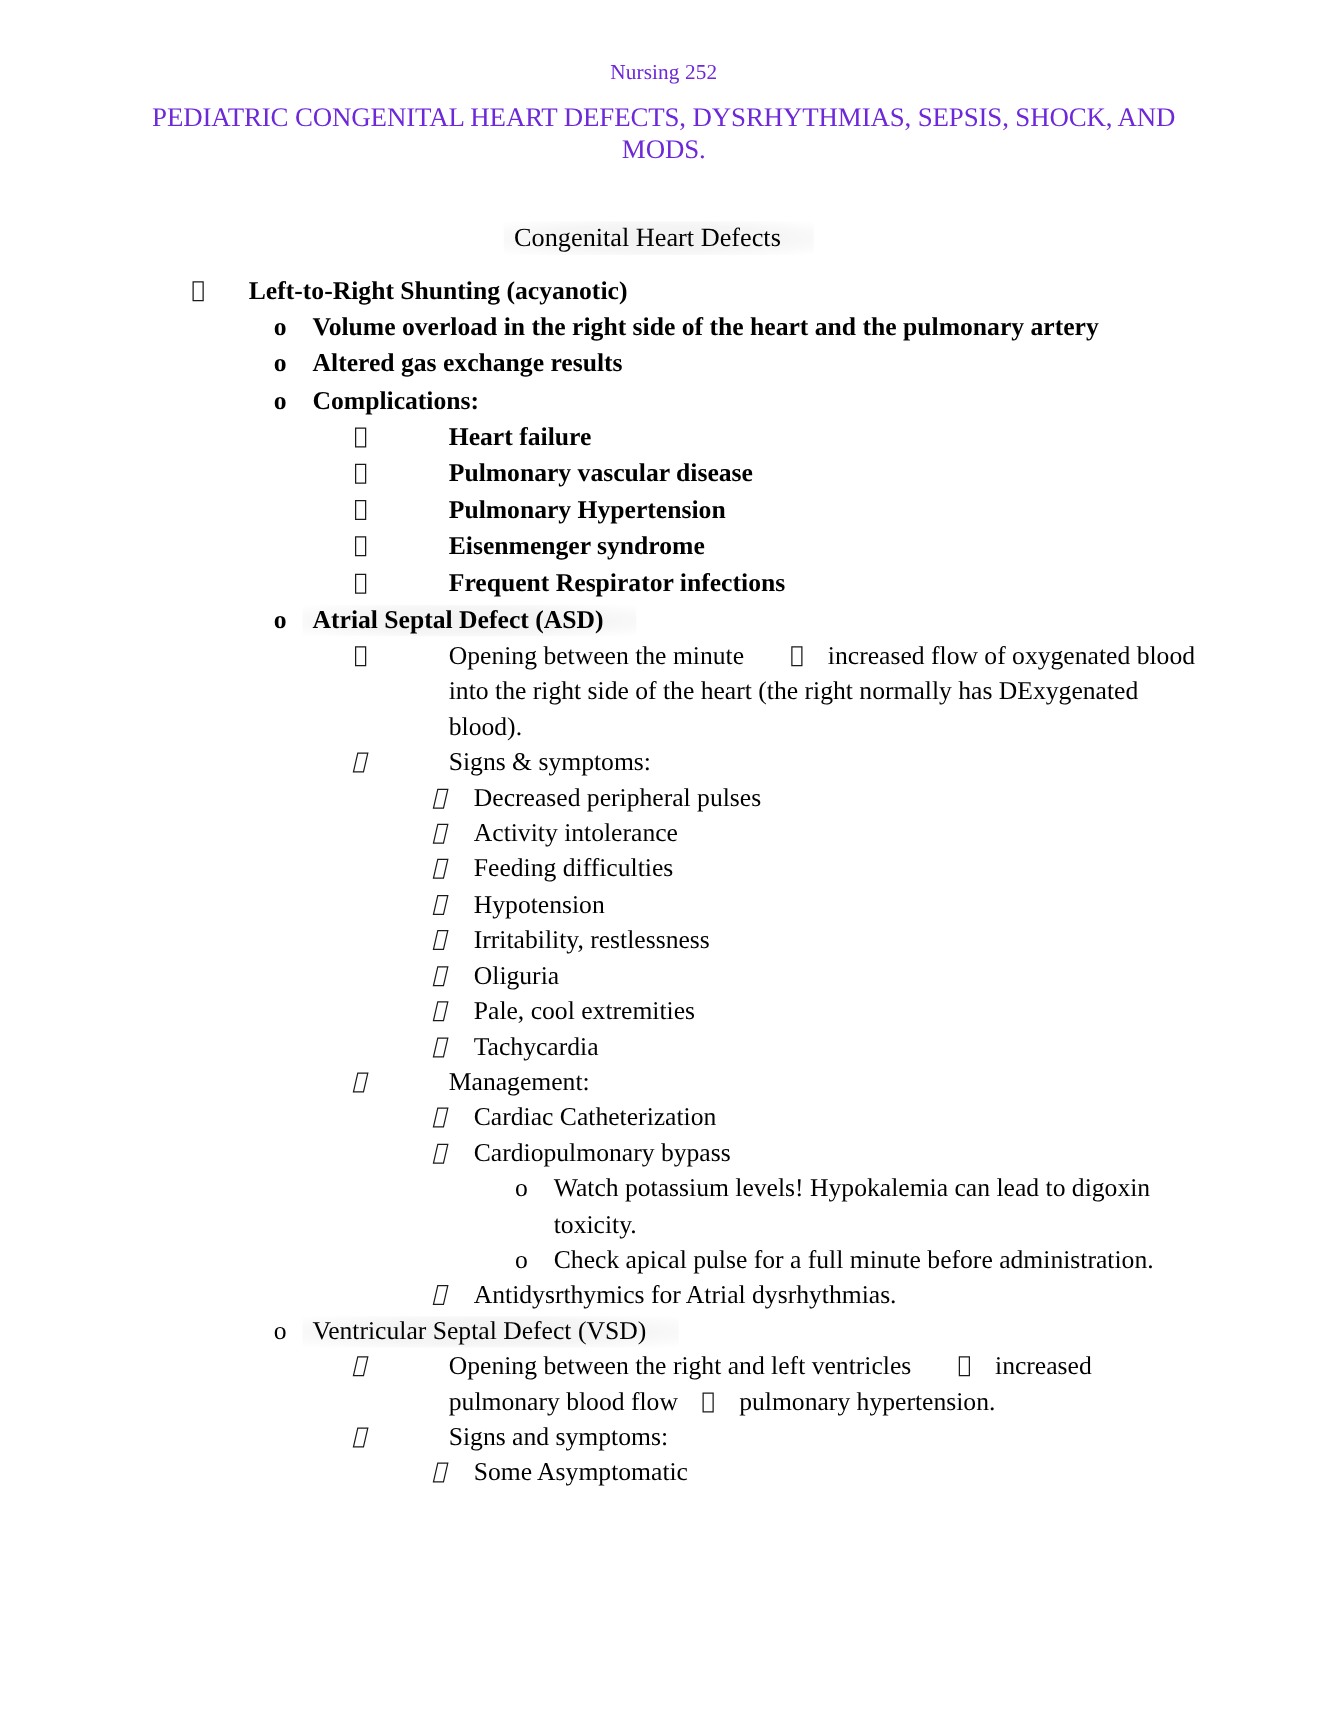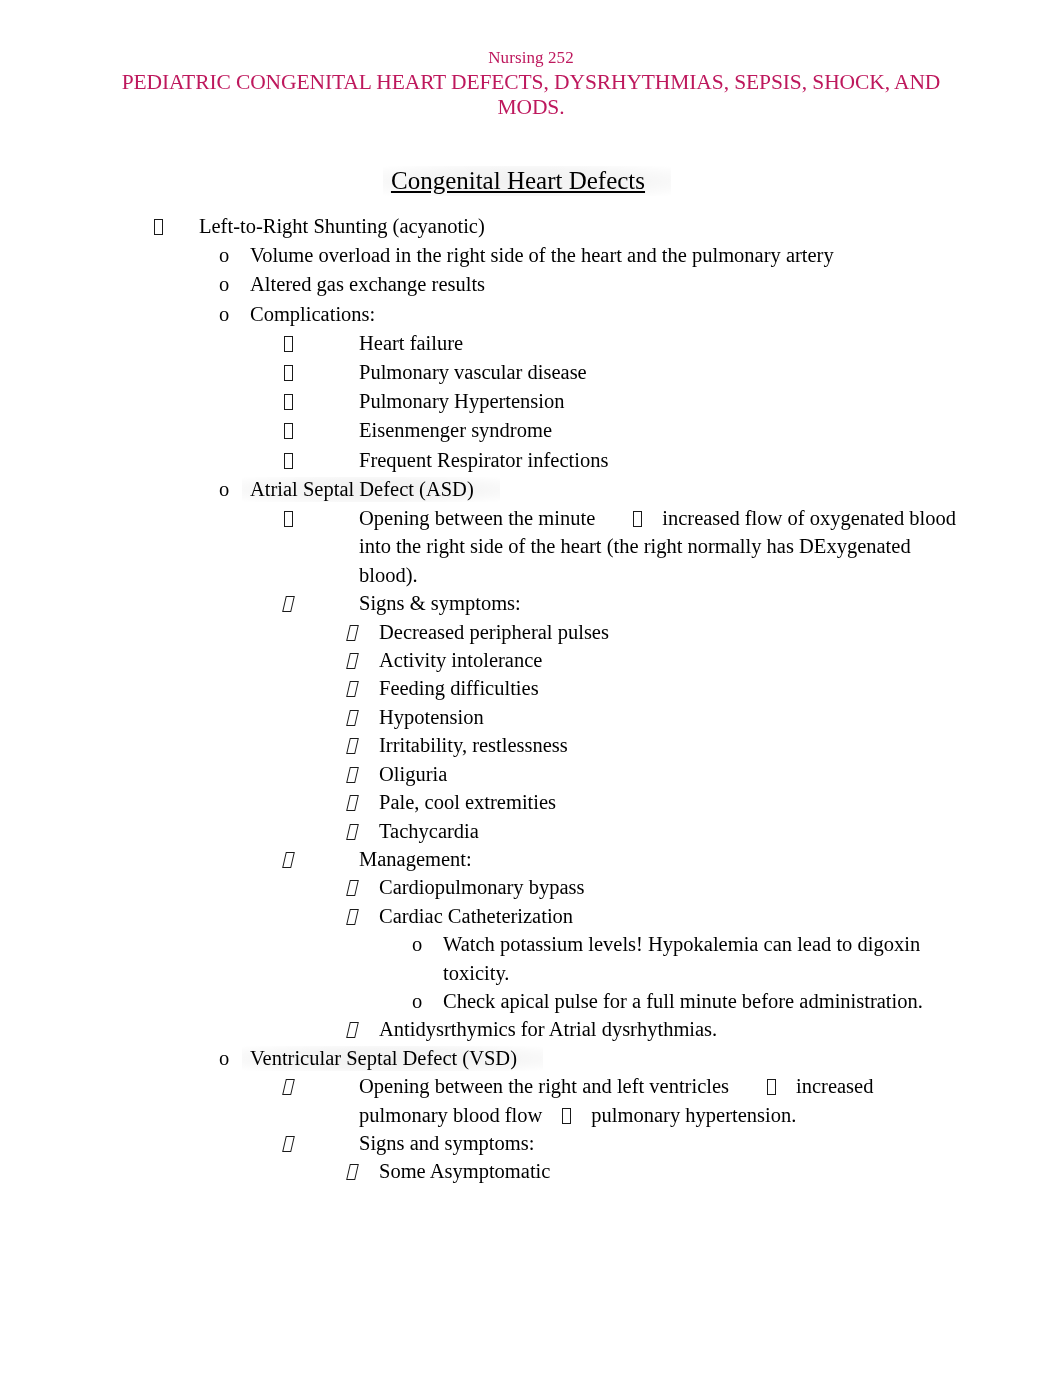--- a/index.html
+++ b/index.html
@@ -19,62 +19,61 @@
     width: 1062px;
     height: 1377px;
     box-sizing: border-box;
     padding: 48px 96px 0 96px;
     overflow: hidden;
   }
 
   
   .doc-head {
     text-align: center;
-    color: #be185d;
+    color: #6d28d9;
     line-height: 1.18;
   }
   .doc-course {
     font-size: 17px;
     letter-spacing: 0.1px;
   }
   .doc-title {
     font-size: 21.5px;
     letter-spacing: -0.1px;
-    margin-top: 2px;
+    margin-top: 14px;
   }
 
   .section-heading {
     text-align: center;
-    font-size: 25px;
+    font-size: 21px;
     color: #000;
     margin-top: 44px;
     margin-bottom: 16px;
     line-height: 1.25;
-    text-decoration: underline;
   }
 
   
   .hl {
     background: radial-gradient(ellipse at center,
                 rgba(0,0,0,0.055) 0%,
                 rgba(0,0,0,0.040) 55%,
                 rgba(0,0,0,0.0) 100%);
     padding: 1px 26px 2px 8px;
     margin-left: -8px;
     border-radius: 2px;
   }
 
   
   .row {
     display: flex;
     align-items: flex-start;
     font-size: 20.5px;
     line-height: 28.4px;
   }
-  .row.loose { line-height: 29.2px; }
+  .row.loose { line-height: 29.2px; font-weight: bold; }
 
   .mk {
     flex: 0 0 auto;
     text-align: left;
     white-space: pre;
   }
   .txt {
     flex: 1 1 auto;
     white-space: normal;
   }
@@ -214,25 +213,25 @@
     <span class="mk w4"><span class="tofu slant"></span></span>
     <span class="txt">Tachycardia</span>
   </div>
 
   <div class="row lvl3">
     <span class="mk w3"><span class="tofu slant"></span></span>
     <span class="txt">Management:</span>
   </div>
   <div class="row lvl4">
     <span class="mk w4"><span class="tofu slant"></span></span>
+    <span class="txt">Cardiac Catheterization</span>
+  </div>
+  <div class="row lvl4">
+    <span class="mk w4"><span class="tofu slant"></span></span>
     <span class="txt">Cardiopulmonary bypass</span>
-  </div>
-  <div class="row lvl4">
-    <span class="mk w4"><span class="tofu slant"></span></span>
-    <span class="txt">Cardiac Catheterization</span>
   </div>
 
   <div class="row lvl5">
     <span class="mk w5">o</span>
     <span class="txt">Watch potassium levels! Hypokalemia can lead to digoxin toxicity.</span>
   </div>
   <div class="row lvl5">
     <span class="mk w5">o</span>
     <span class="txt">Check apical pulse for a full minute before administration.</span>
   </div>

